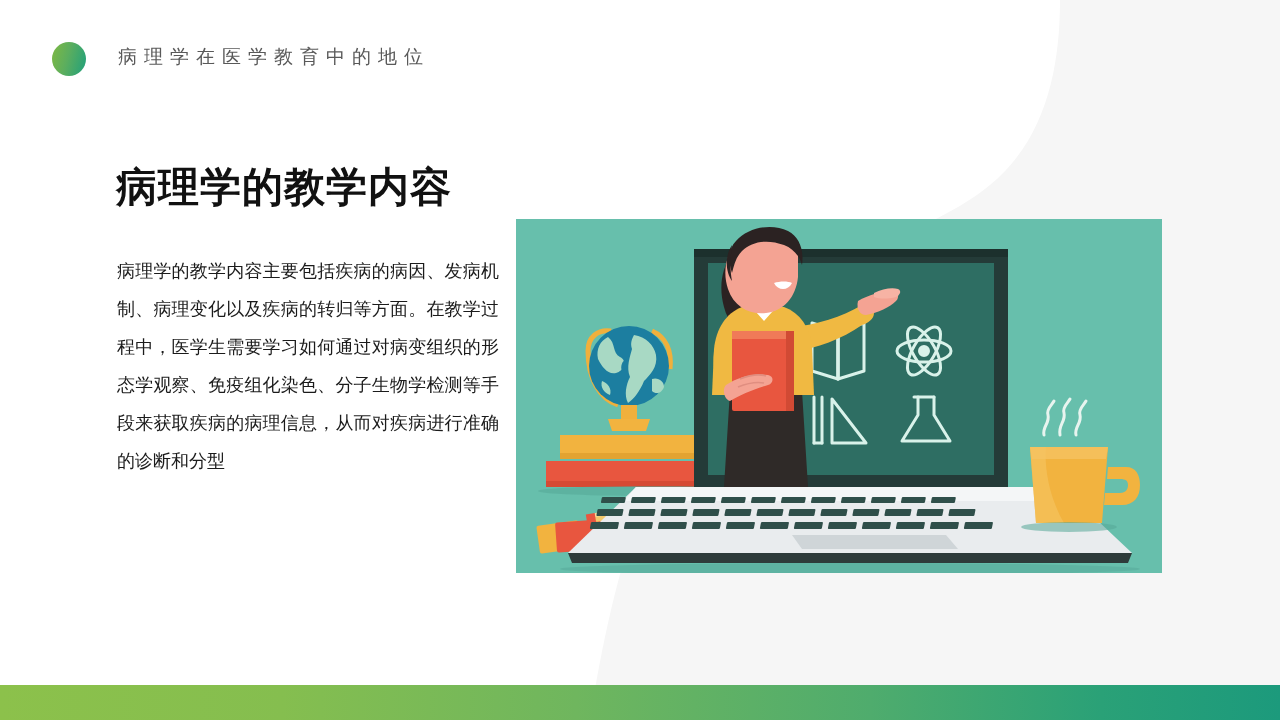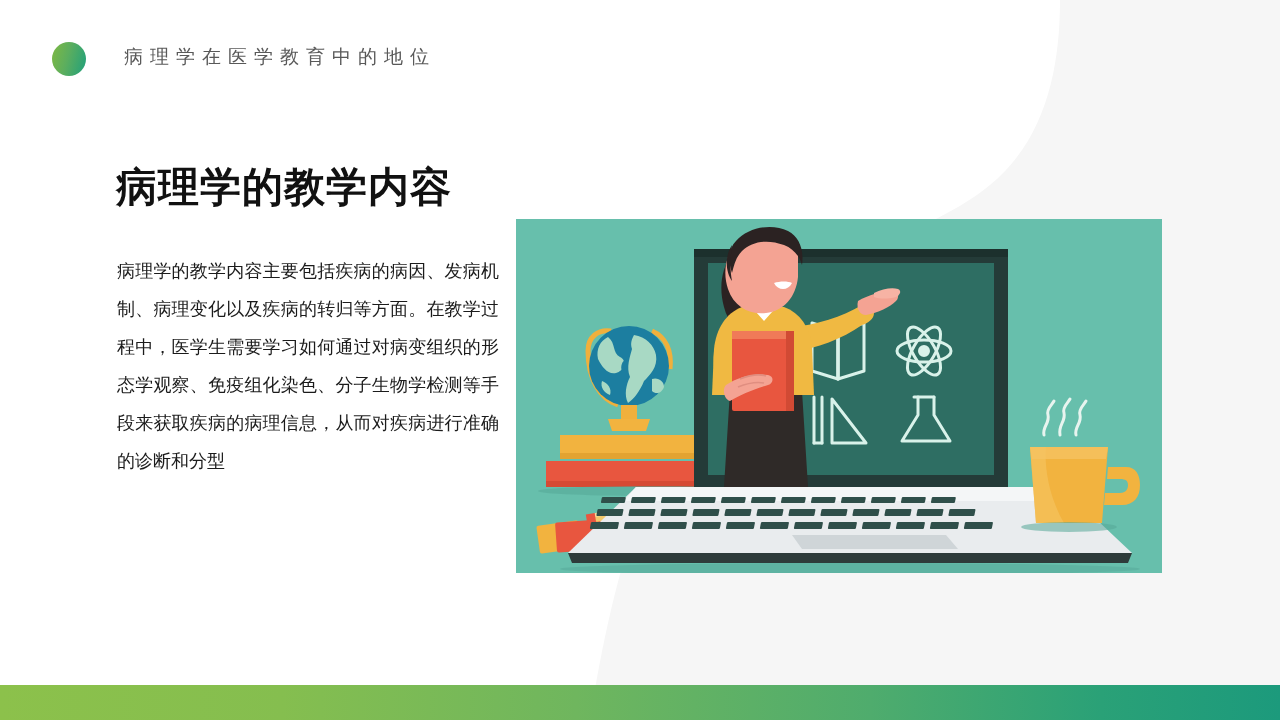--- a/index.html
+++ b/index.html
@@ -63,21 +63,20 @@
   }
   .header-title {
     position: absolute;
     left: 118px;
     top: 44px;
     font-size: 19px;
     letter-spacing: 7px;
     color: #595959;
     font-family: "Liberation Sans", "DejaVu Sans", sans-serif;
     white-space: nowrap;
-    margin-left: 6px;
   }
 
   
   .content-title {
     position: absolute;
     left: 116px;
     top: 160px;
     font-size: 41px;
     font-weight: bold;
     color: #111111;

